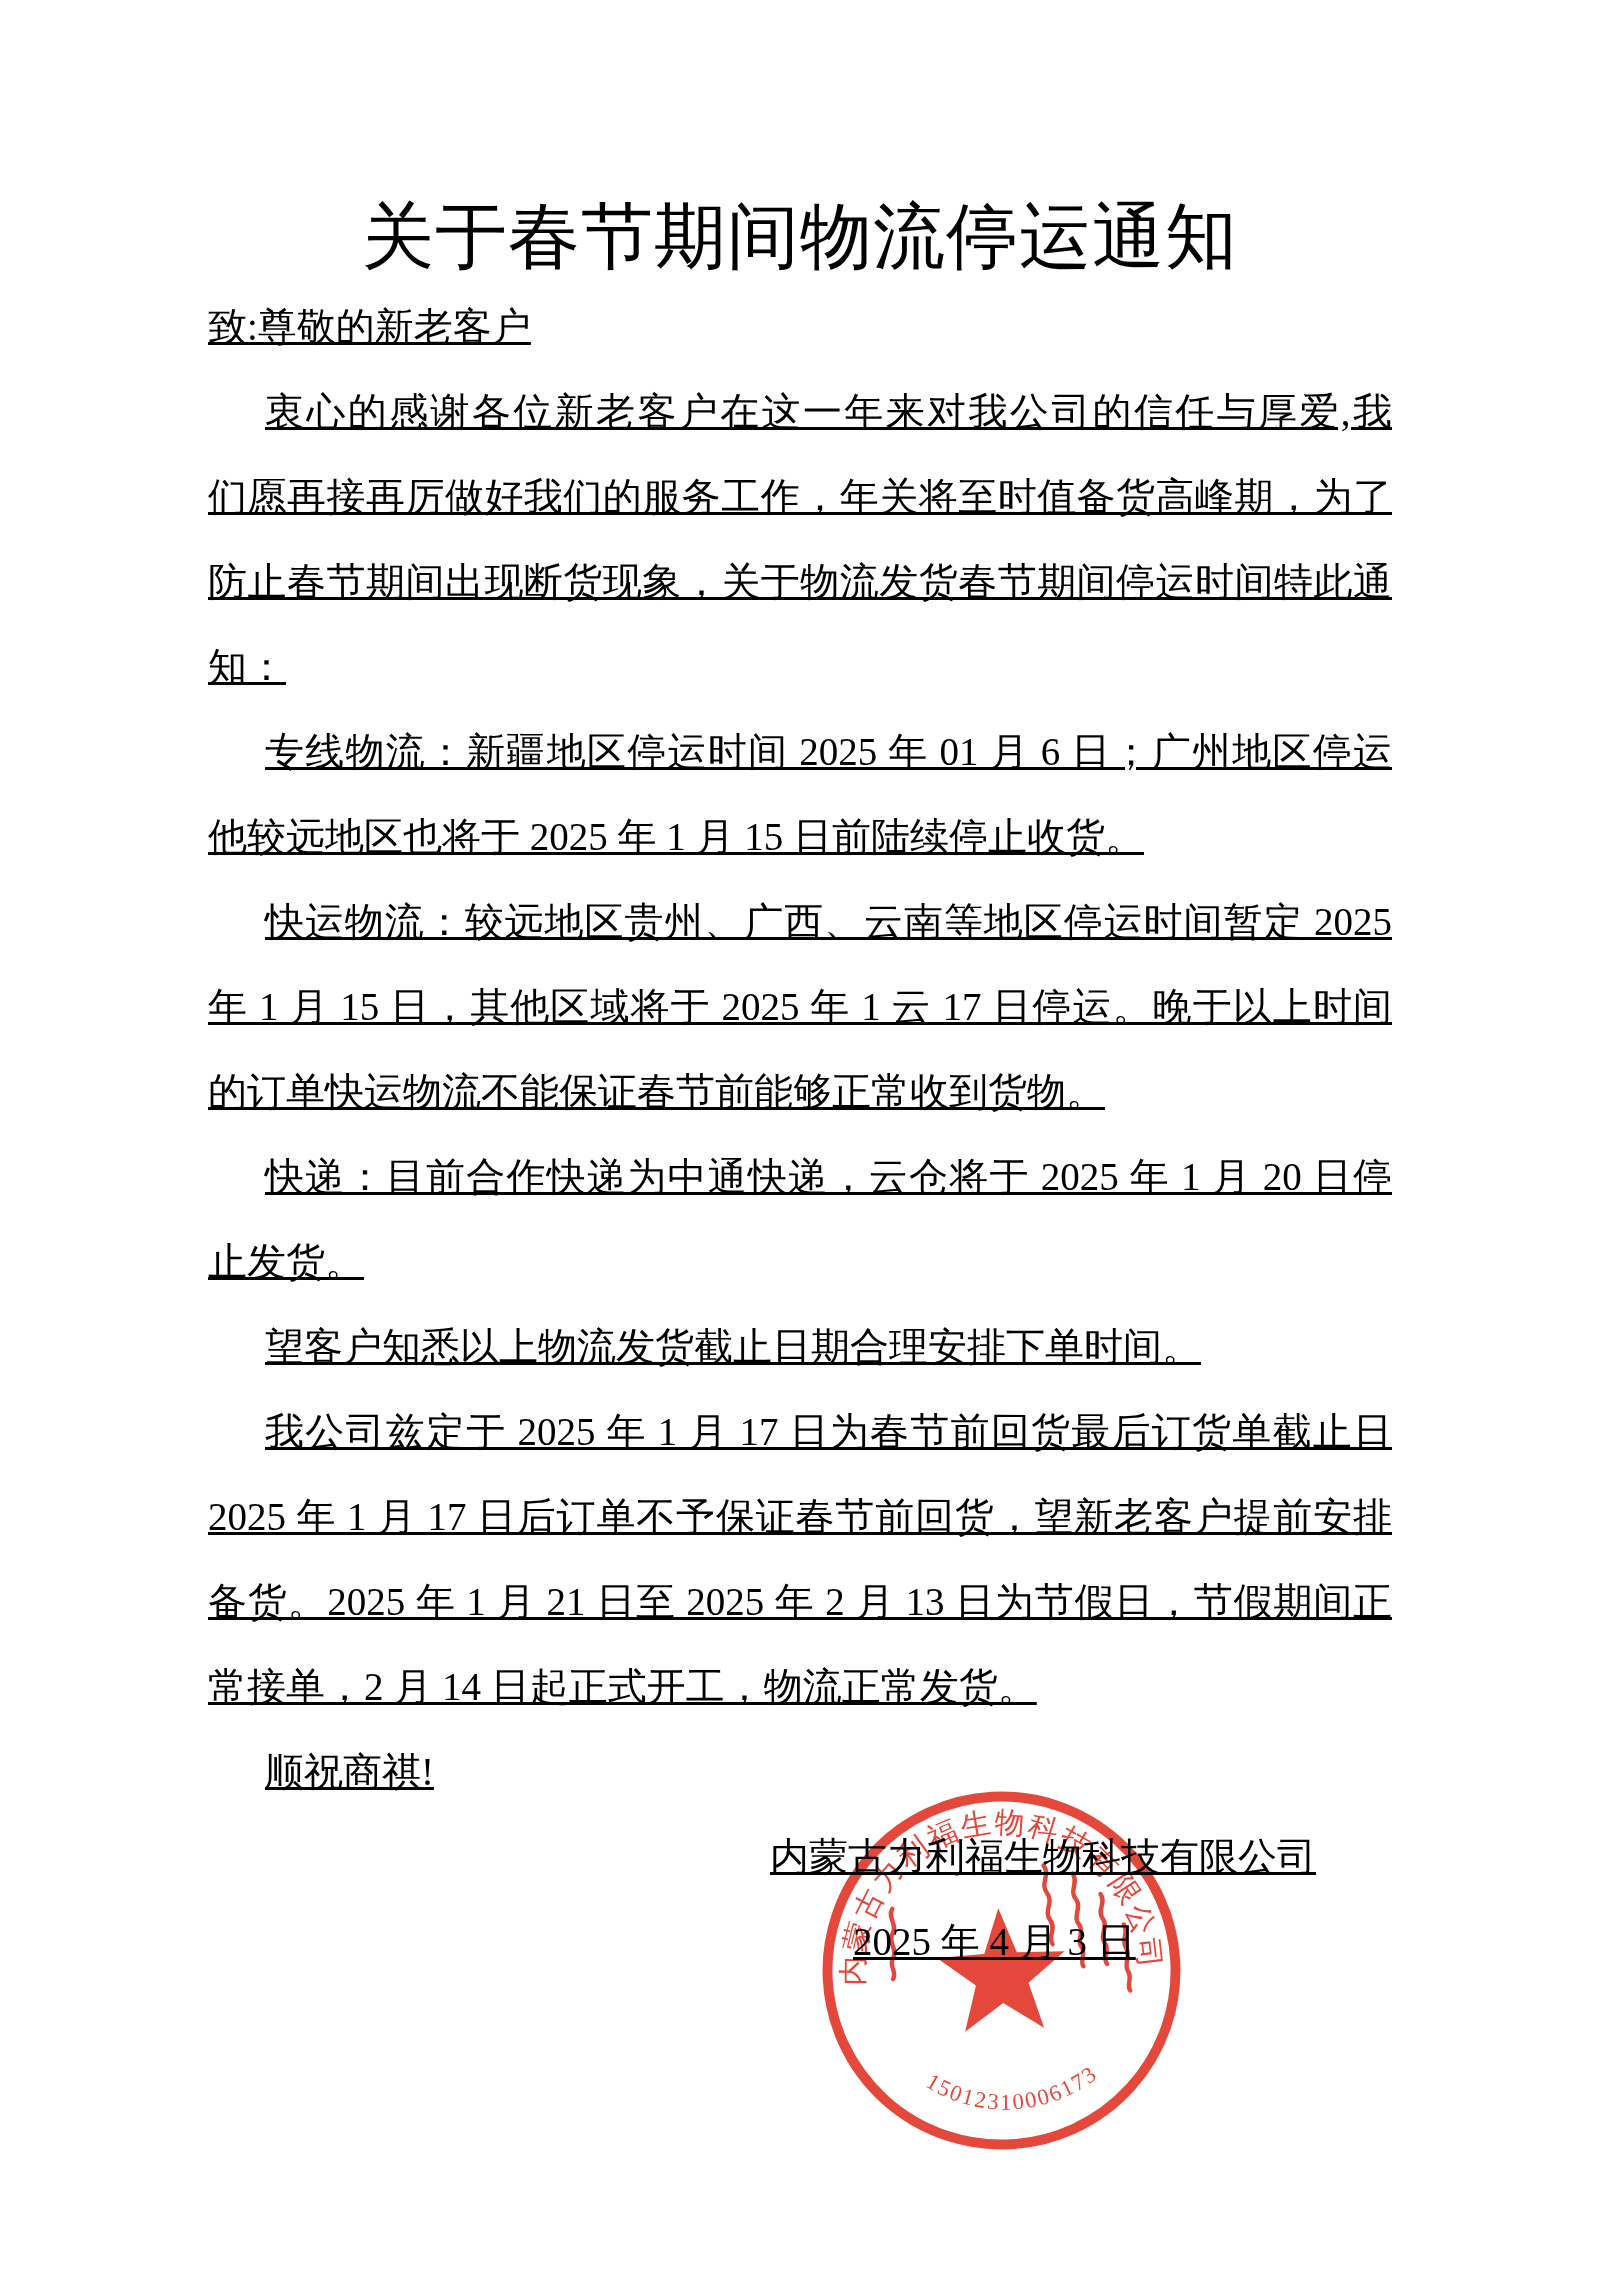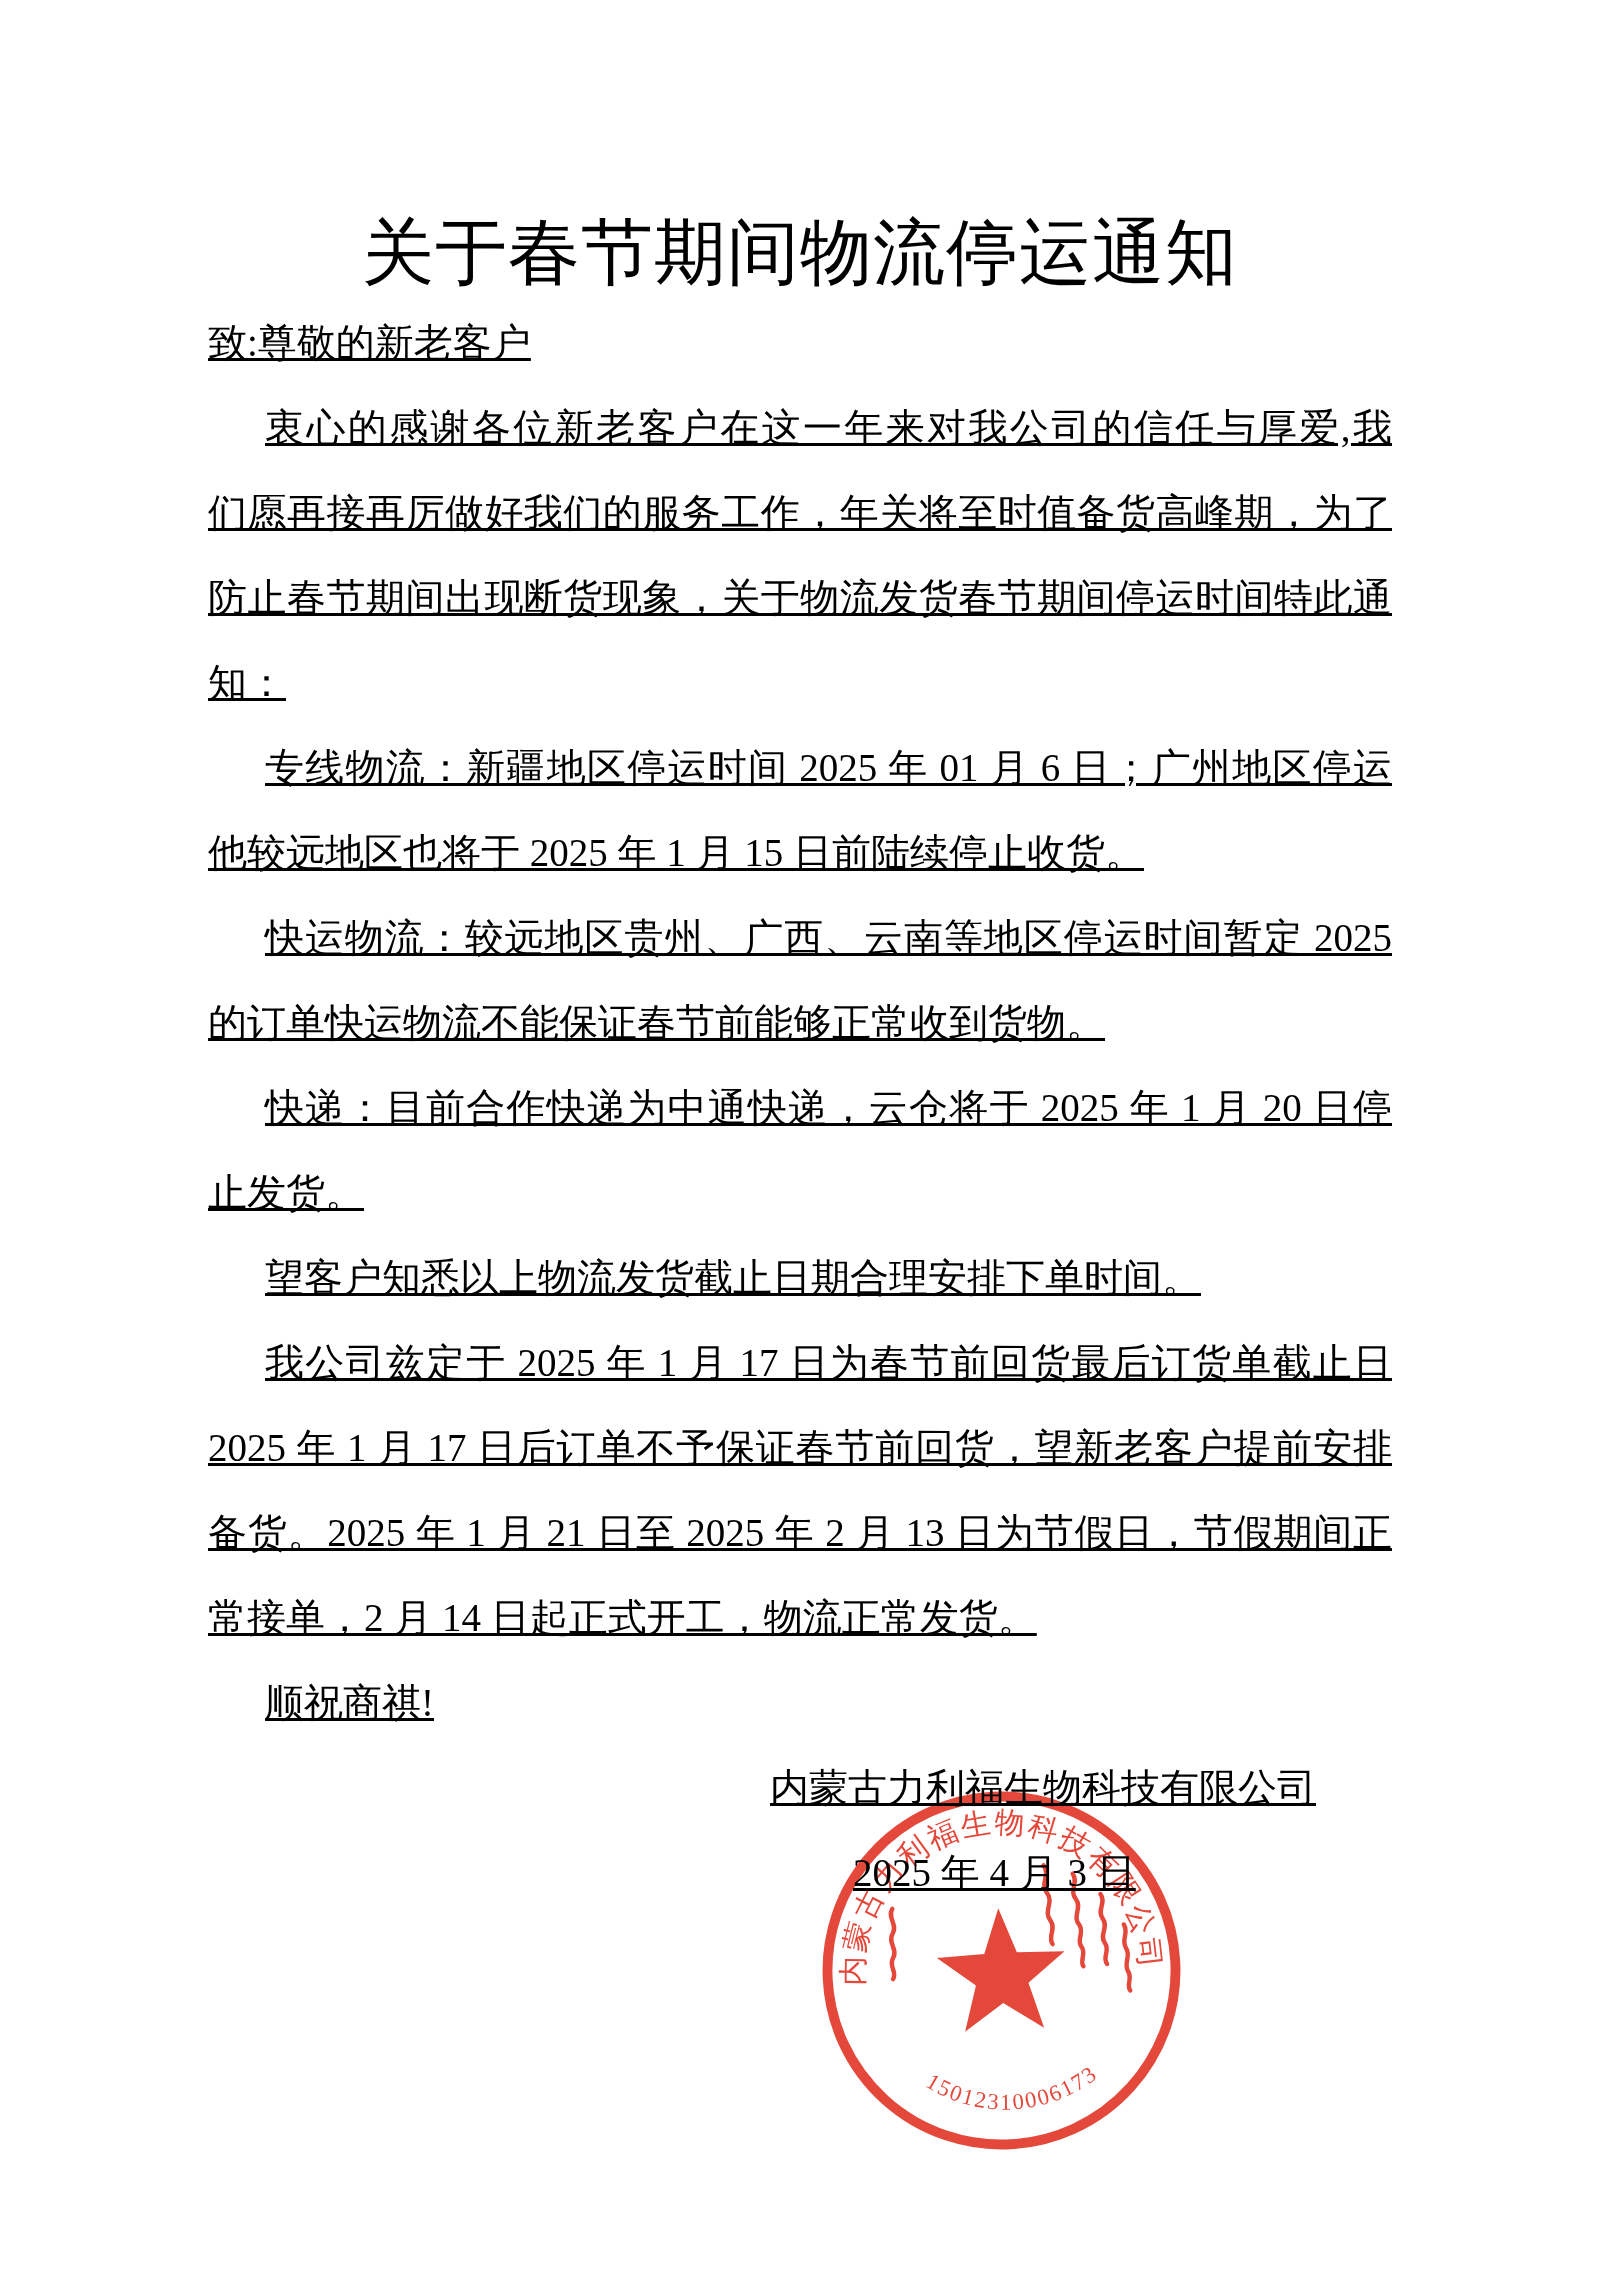--- a/index.html
+++ b/index.html
@@ -6,21 +6,21 @@
   .page {
     position:relative;
     width:1621px; height:2293px;
     background:#ffffff;
     font-family:"Liberation Serif","DejaVu Serif",serif;
     color:#000;
     overflow:hidden;
   }
   .content {
     position:absolute;
-    left:208px; top:212px;
+    left:208px; top:196px;
     width:1184px;
   }
   .title {
     font-size:72px;
     line-height:82px;
     text-align:center;
     font-weight:400;
     margin-bottom:5.9px;
     letter-spacing:1px;
   }
@@ -52,20 +52,21 @@
     <div class="title">关于春节期间物流停运通知</div>
 
     <div class="line">致:尊敬的新老客户</div>
     <div class="line ind j">衷心的感谢各位新老客户在这一年来对我公司的信任与厚爱,我</div>
     <div class="line j">们愿再接再厉做好我们的服务工作，年关将至时值备货高峰期，为了</div>
     <div class="line j">防止春节期间出现断货现象，关于物流发货春节期间停运时间特此通</div>
     <div class="line">知：</div>
     <div class="line ind j">专线物流：新疆地区停运时间 2025 年 01 月 6 日；广州地区停运</div>
     <div class="line">他较远地区也将于 2025 年 1 月 15 日前陆续停止收货。</div>
     <div class="line ind j">快运物流：较远地区贵州、广西、云南等地区停运时间暂定 2025</div>
+    <div class="line j">年 1 月 15 日，其他区域将于 2025 年 1 云 17 日停运。晚于以上时间</div>
     <div class="line">的订单快运物流不能保证春节前能够正常收到货物。</div>
     <div class="line ind j">快递：目前合作快递为中通快递，云仓将于 2025 年 1 月 20 日停</div>
     <div class="line">止发货。</div>
     <div class="line ind">望客户知悉以上物流发货截止日期合理安排下单时间。</div>
     <div class="line ind j">我公司兹定于 2025 年 1 月 17 日为春节前回货最后订货单截止日</div>
     <div class="line j">2025 年 1 月 17 日后订单不予保证春节前回货，望新老客户提前安排</div>
     <div class="line j">备货。2025 年 1 月 21 日至 2025 年 2 月 13 日为节假日，节假期间正</div>
     <div class="line">常接单，2 月 14 日起正式开工，物流正常发货。</div>
     <div class="line ind">顺祝商祺!</div>
 

